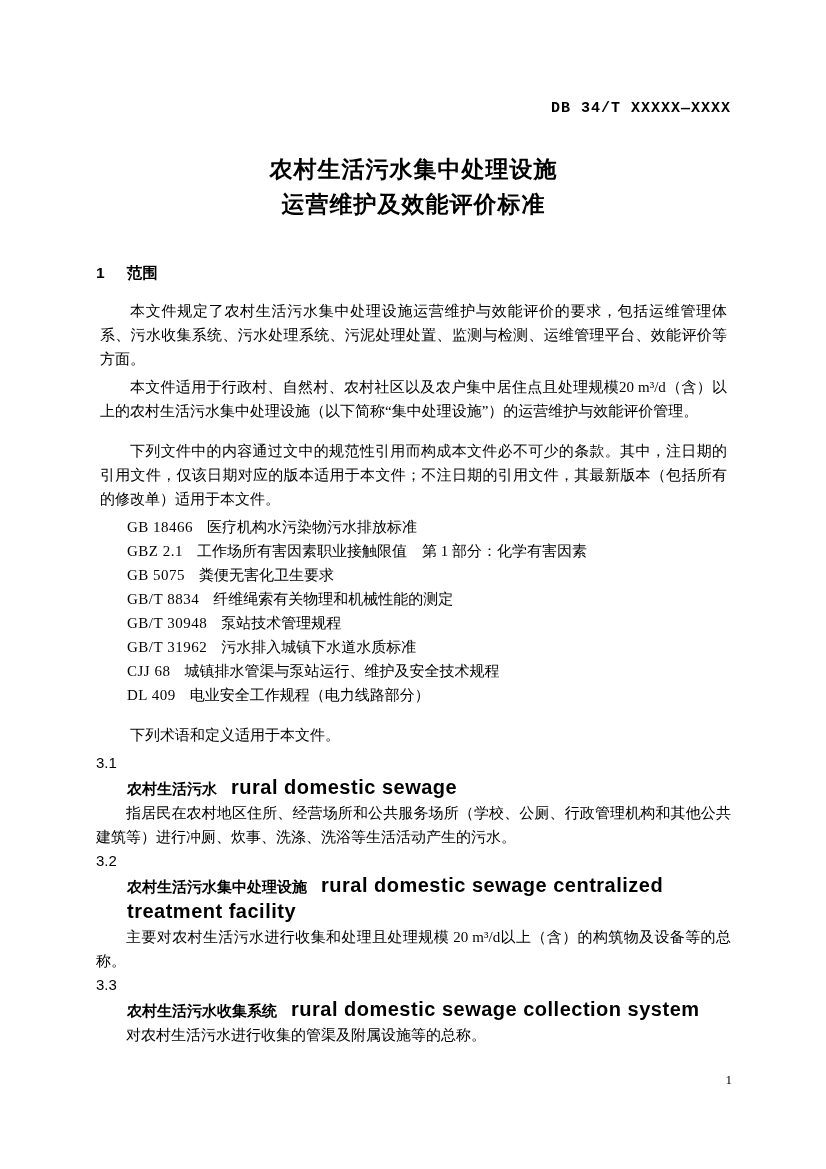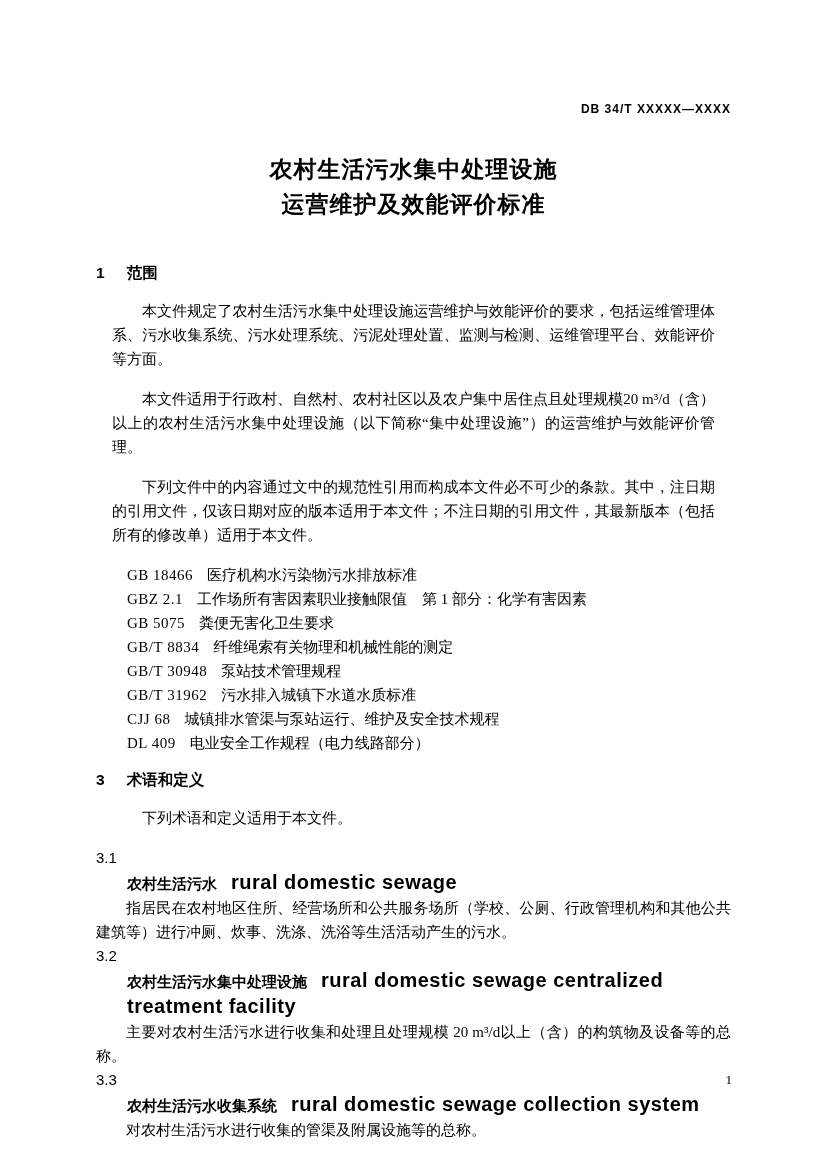--- a/index.html
+++ b/index.html
@@ -18,23 +18,23 @@
     position: relative;
     width: 826px;
     height: 1169px;
     box-sizing: border-box;
     padding: 100px 95px 0 96px;
     overflow: hidden;
     background: #ffffff;
   }
   .doc-number {
     text-align: right;
-    font-family: Liberation Sans, sans-serif;
+    font-family: Liberation Mono, monospace;
     font-weight: 700;
-    font-size: 12px;
+    font-size: 15px;
     letter-spacing: 1px;
     line-height: 18px;
   }
   .doc-title {
     margin-top: 34px;
     text-align: center;
     font-family: "Liberation Sans", "DejaVu Sans", sans-serif;
     font-weight: 700;
     font-size: 23px;
     line-height: 35px;
@@ -47,21 +47,21 @@
     line-height: 21px;
   }
   .sec-heading-1 { margin-top: 40px; }
   .sec-heading-2 { margin-top: 20px; }
   .sec-heading-3 { margin-top: 14px; }
   .sec-num {
     display: inline-block;
     margin-right: 22px;
   }
   .para {
-    margin: 16px;
+    margin: 4px;
     text-indent: 2em;
     line-height: 24px;
     text-align: justify;
   }
   .first-para { margin-top: 16px; }
   .ref-list {
     margin-top: 2px;
     padding-left: 31px;
   }
   .ref-item { line-height: 24px; }
@@ -143,23 +143,20 @@
       <span class="ref-code">GB/T 31962</span><span>污水排入城镇下水道水质标准</span>
     </div>
     <div class="ref-item">
       <span class="ref-code">CJJ 68</span><span>城镇排水管渠与泵站运行、维护及安全技术规程</span>
     </div>
     <div class="ref-item">
       <span class="ref-code">DL 409</span><span>电业安全工作规程（电力线路部分）</span>
     </div>
   </div>
 
-  <div class="sec-heading sec-heading-3">
-    <span class="sec-num">3</span><span>术语和定义</span>
-  </div>
   <p class="para first-para">下列术语和定义适用于本文件。</p>
 
   <div class="term-num">3.1</div>
   <div class="term-line">
     <span class="term-zh">农村生活污水</span><span class="term-en">rural domestic sewage</span>
   </div>
   <p class="term-def">指居民在农村地区住所、经营场所和公共服务场所（学校、公厕、行政管理机构和其他公共建筑等）进行冲厕、炊事、洗涤、洗浴等生活活动产生的污水。</p>
 
   <div class="term-num">3.2</div>
   <div class="term-line">

